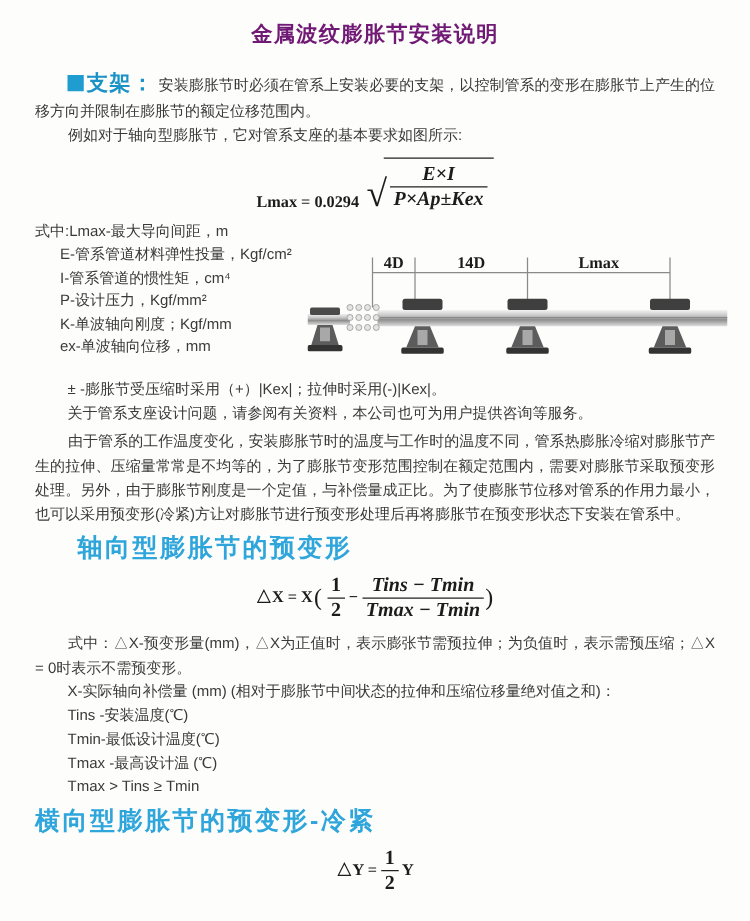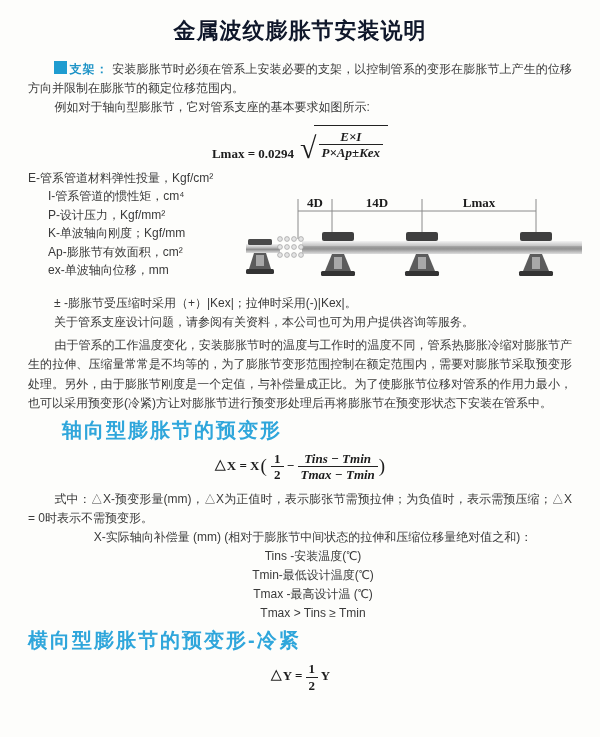--- a/index.html
+++ b/index.html
@@ -1,41 +1,41 @@
 <!DOCTYPE html>
 <html lang="zh"><head>
 <meta charset="utf-8">
 <style>
   html,body{margin:0;padding:0;background:#fdfdfb;}
   body{width:600px;height:737px;overflow:hidden;font-family:"Liberation Sans",sans-serif;color:#3a3a3a;}
   .page{padding:10px 28px 0 28px;}
-  .title{text-align:center;font-size:22px;font-weight:bold;color:#0f172a;margin:6px 0 14px 0;letter-spacing:1px;}
+  .title{text-align:center;font-size:17px;font-weight:bold;color:#701a75;margin:6px 0 14px 0;letter-spacing:1px;}
   p{margin:0;font-size:12px;line-height:1.6;}
   .indent{text-indent:2.2em;}
   .sec-square{display:inline-block;width:13px;height:13px;background:#1f9cd0;vertical-align:-1px;margin-right:2px;}
-  .sec-title{color:#1b92c6;font-size:12px;font-weight:bold;letter-spacing:1px;}
+  .sec-title{color:#1b92c6;font-size:17px;font-weight:bold;letter-spacing:1px;}
   .subhead{color:#2fa6db;font-size:20px;font-weight:bold;letter-spacing:2px;margin:4px 0 2px 0;}
   .subhead.axial{margin-left:34px;}
   .formula{text-align:center;font-family:"Liberation Serif",serif;font-weight:bold;color:#1c1c1c;font-size:13px;margin:7px 0;}
-  .frac{display:inline-block;vertical-align:middle;text-align:center;font-size:13px;line-height:1.2;font-style:italic;}
+  .frac{display:inline-block;vertical-align:middle;text-align:center;font-size:16px;line-height:1.2;font-style:italic;}
   .frac .num{display:block;border-bottom:1px solid #222;padding:0 3px;}
   .frac .den{display:block;padding:0 3px;}
   .frac.upright{font-style:normal;}
   .sqrt{display:inline-flex;align-items:center;margin-left:6px;}
   .sqrt-sign{font-size:30px;font-weight:400;line-height:0.9;align-self:flex-end;margin-right:-3px;}
   .radicand{border-top:1.5px solid #222;padding:3px 5px 0 5px;}
   .big-paren{font-size:19px;font-weight:normal;vertical-align:-2px;padding:0 1px;}
   .defs-row{display:flex;margin-top:4px;}
   .defs{list-style:none;margin:0;padding:0;width:218px;flex:none;}
   .defs li{font-size:12px;line-height:18.5px;white-space:nowrap;}
   .defs li + li{padding-left:20px;}
   .diagram-wrap{flex:1;margin-top:26px;}
   .note-line{padding-left:26px;}
   .items{list-style:none;margin:0;padding:0;}
-  .items li{font-size:12px;line-height:19px;padding-left:26px;text-align:center;}
+  .items li{font-size:12px;line-height:19px;padding-left:26px;}
   .just{text-align:justify;}
   .gap-s{height:4px;}
   .gap-l{height:18px;}
 </style>
 </head>
 <body>
 
 <div class="page">
 
   <div class="title">金属波纹膨胀节安装说明</div>
@@ -46,25 +46,25 @@
 
   <div class="formula">
     <span>Lmax = 0.0294</span><span class="sqrt">
         <span class="sqrt-sign">√</span>
         <span class="radicand"><span class="frac"><span class="num">E×I</span><span class="den">P×Ap±Kex</span></span></span>
       </span>
   </div>
 
   <div class="defs-row">
     <ul class="defs">
+      <li>式中:Lmax-最大导向间距，m</li>
       <li>E-管系管道材料弹性投量，Kgf/cm²</li>
       <li>I-管系管道的惯性矩，cm⁴</li>
       <li>P-设计压力，Kgf/mm²</li>
       <li>K-单波轴向刚度；Kgf/mm</li>
-      <li>Ap-膨胀节有效面积，cm²</li>
       <li>ex-单波轴向位移，mm</li>
     </ul>
 
     <div class="diagram-wrap">
       <svg width="336" height="95" viewBox="0 0 336 95">
         <defs>
           <linearGradient id="pipeGrad" x1="0" y1="0" x2="0" y2="1">
             <stop offset="0" stop-color="#f3f3f3"></stop>
               <stop offset="0.35" stop-color="#c6c6c6"></stop>
             <stop offset="0.6" stop-color="#8f8f8f"></stop>

